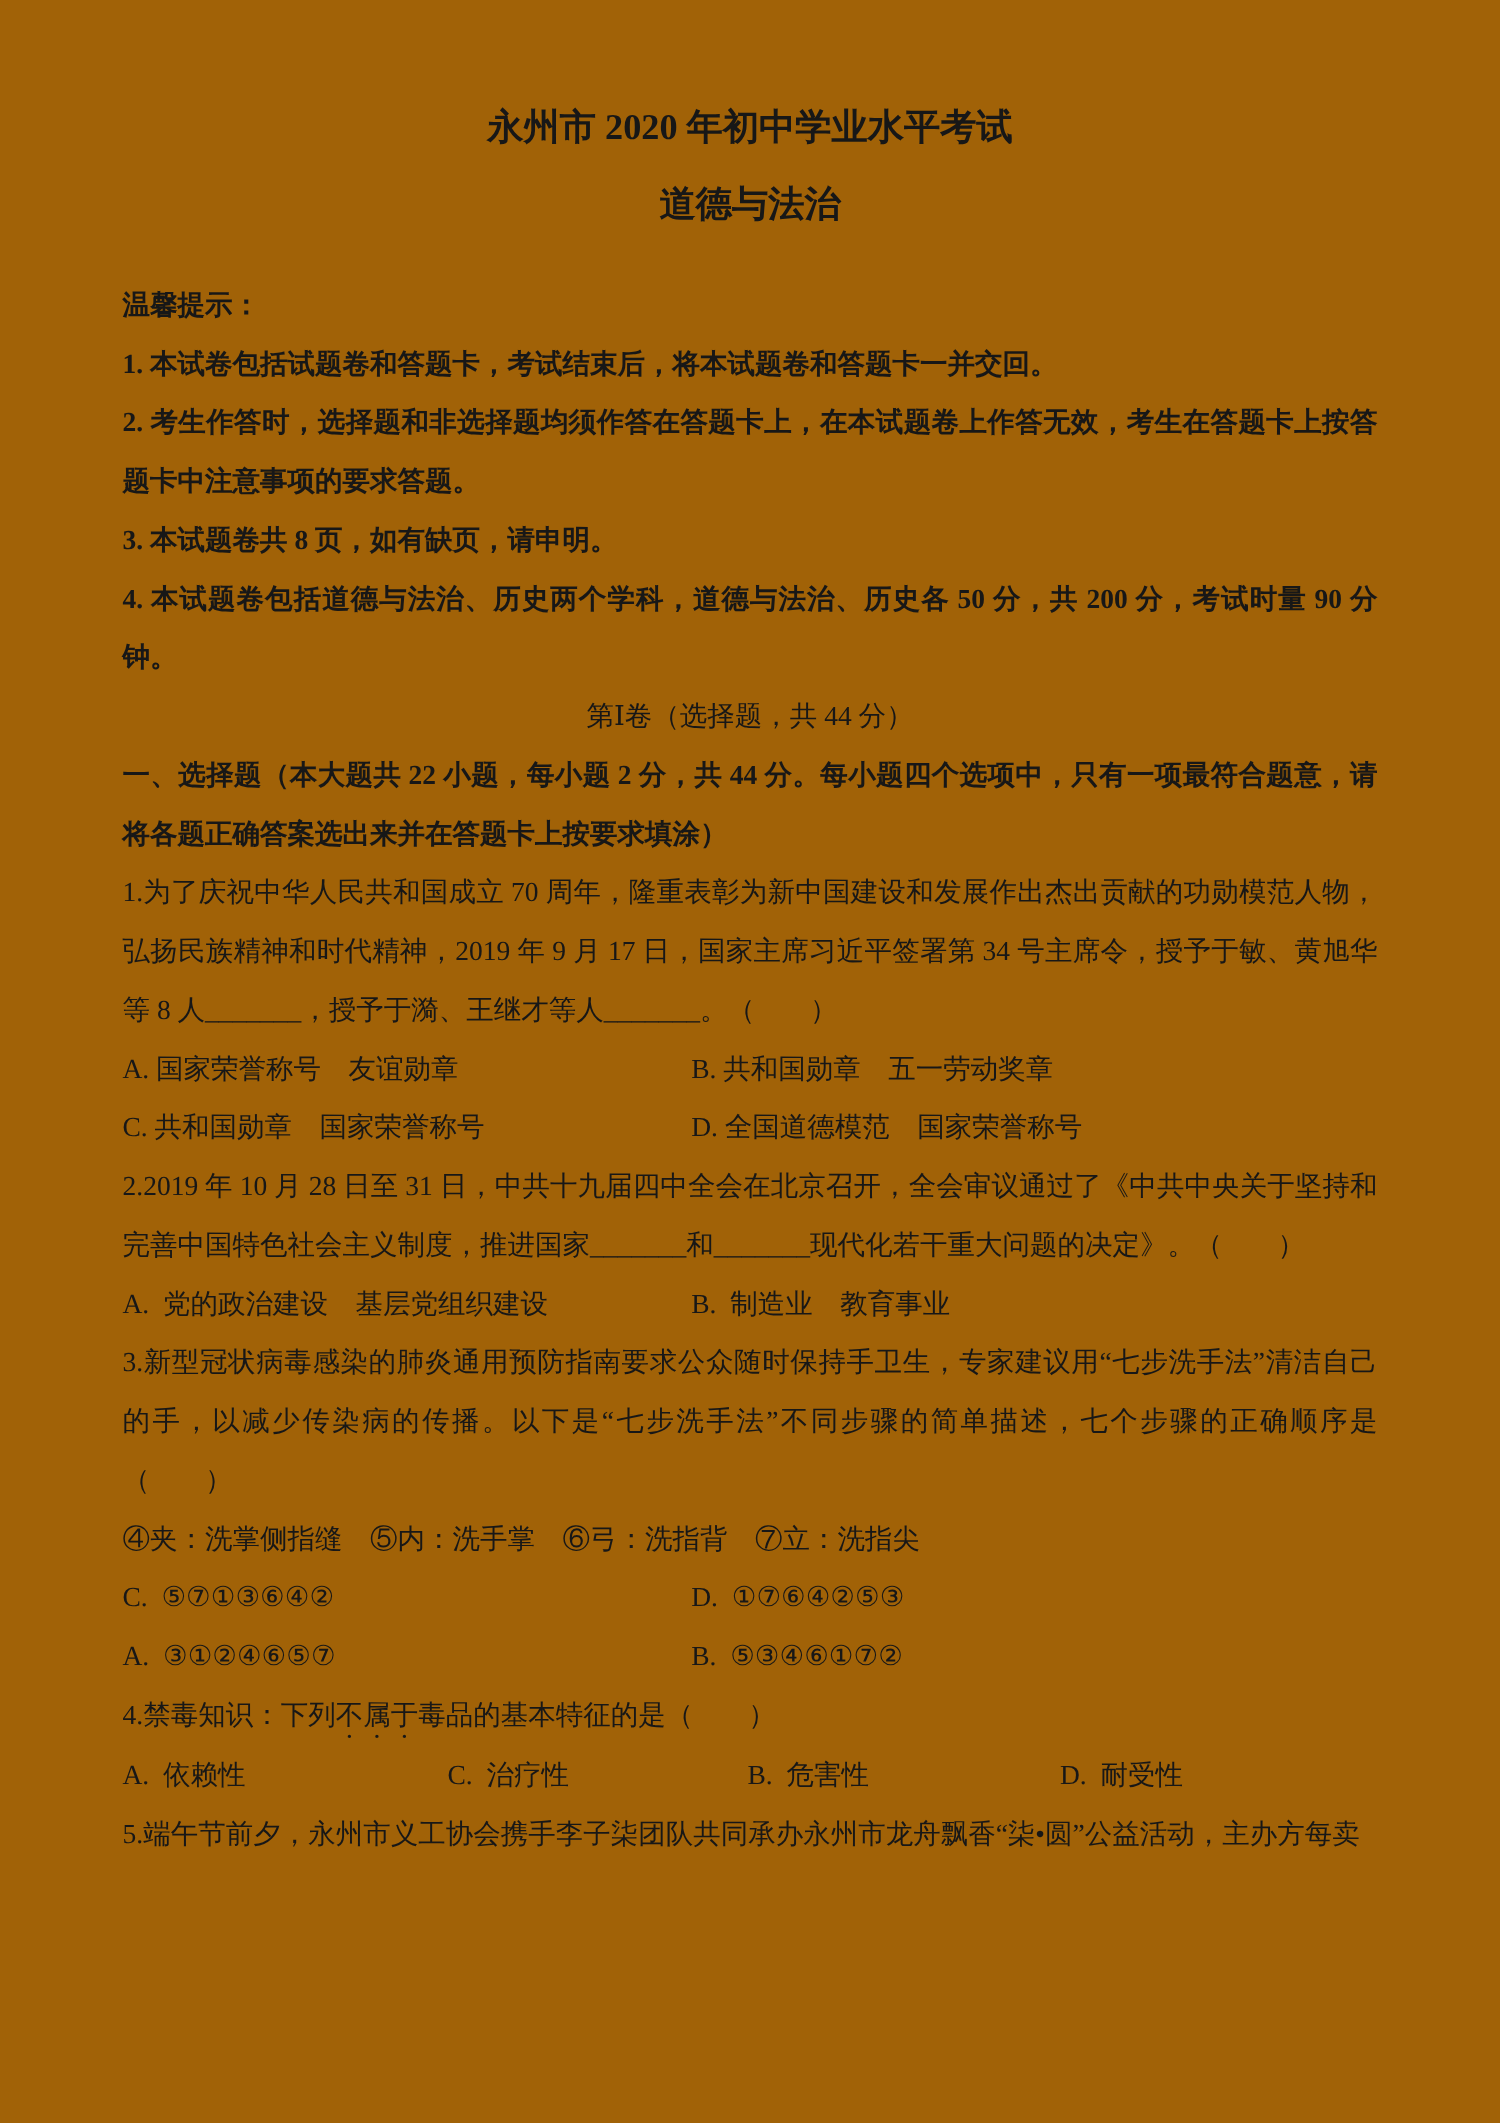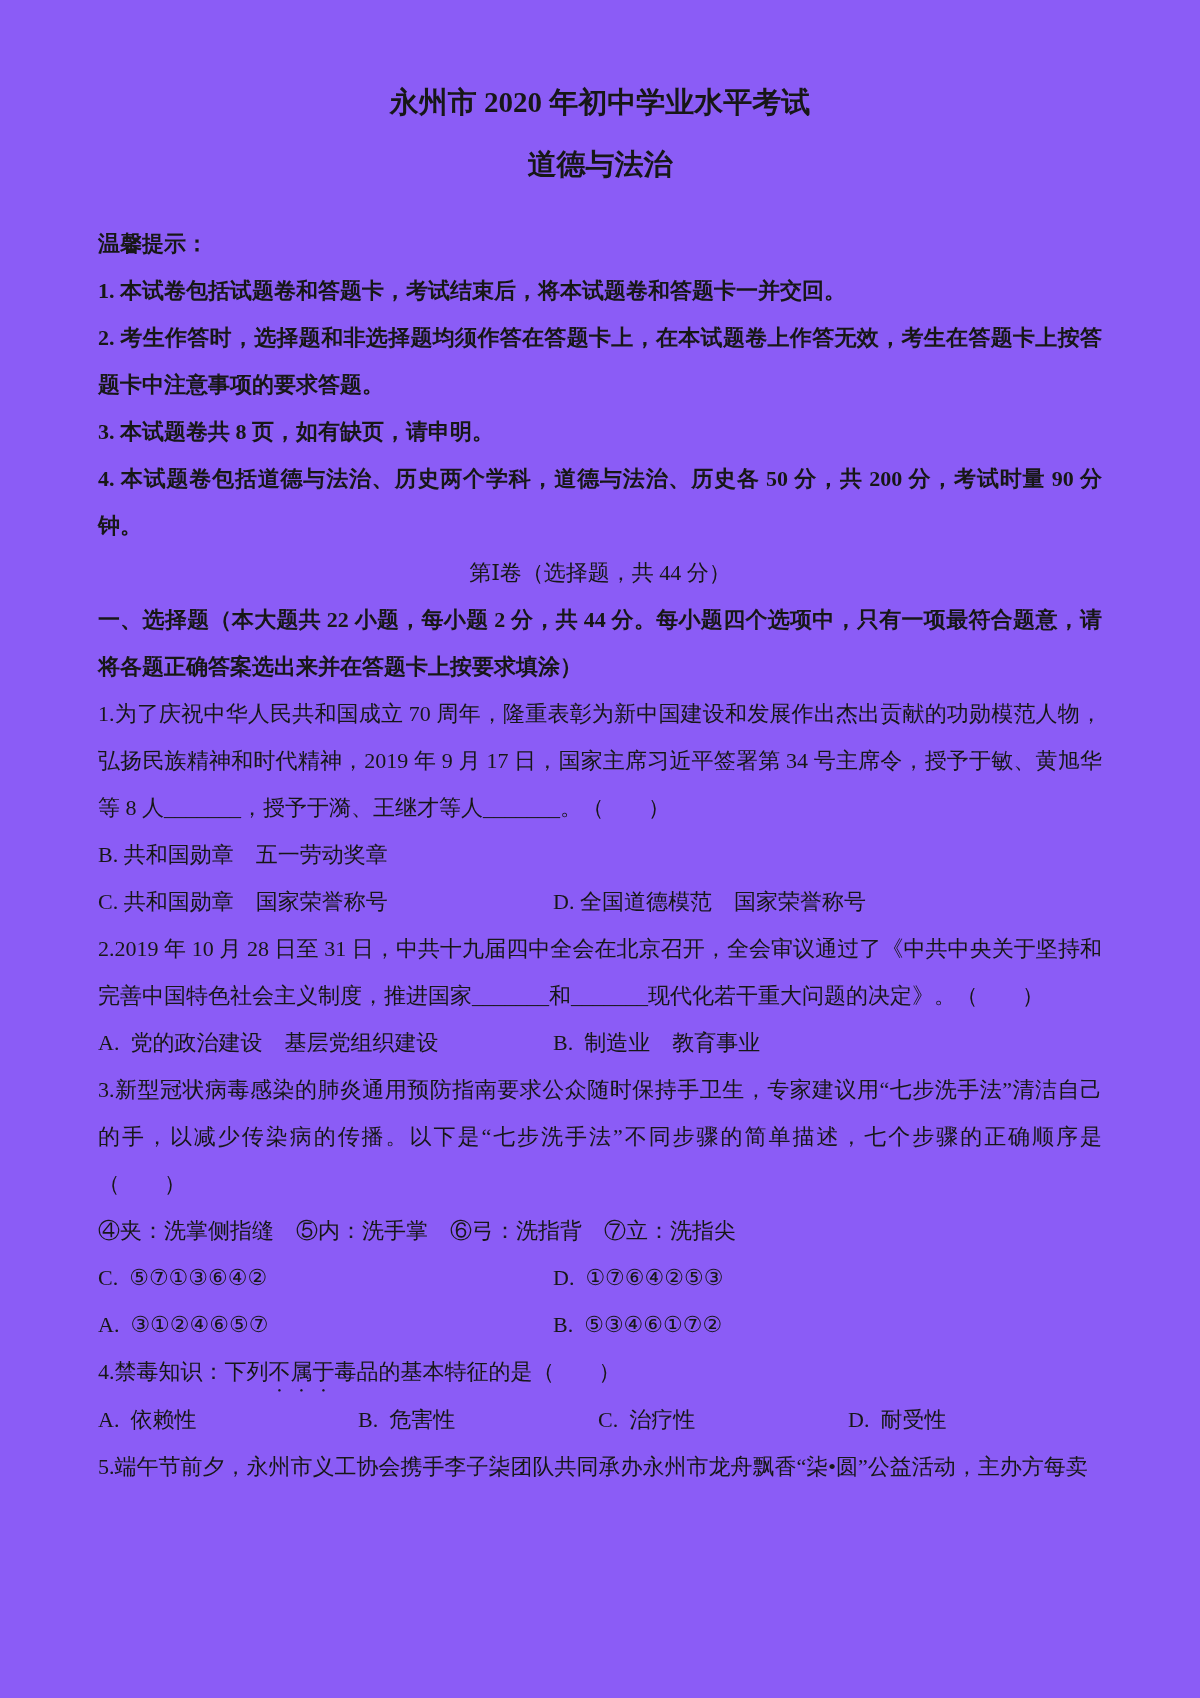--- a/index.html
+++ b/index.html
@@ -1,21 +1,21 @@
 <!DOCTYPE html>
 <html><head>
 <meta charset="utf-8">
 <style>
   html, body { margin: 0; padding: 0; background: #ffffff; }
   .page {
     position: relative;
     width: 1200px;
     height: 1698px;
     margin: 0;
-    background: #8b5cf6;
+    background: #a16207;
     box-sizing: border-box;
     padding: 84px 98px 0 98px;
     font-family: "Liberation Serif", "DejaVu Serif", serif;
     color: #171717;
     overflow: hidden;
   }
   .title {
     font-size: 29px;
     font-weight: bold;
     text-align: center;
@@ -62,20 +62,21 @@
   <p class="line bold">1. 本试卷包括试题卷和答题卡，考试结束后，将本试题卷和答题卡一并交回。</p>
   <p class="line bold">2. 考生作答时，选择题和非选择题均须作答在答题卡上，在本试题卷上作答无效，考生在答题卡上按答题卡中注意事项的要求答题。</p>
   <p class="line bold">3. 本试题卷共 8 页，如有缺页，请申明。</p>
   <p class="line bold">4. 本试题卷包括道德与法治、历史两个学科，道德与法治、历史各 50 分，共 200 分，考试时量 90 分钟。</p>
 
   <p class="line center">第Ⅰ卷（选择题，共 44 分）</p>
   <p class="line bold">一、选择题（本大题共 22 小题，每小题 2 分，共 44 分。每小题四个选项中，只有一项最符合题意，请将各题正确答案选出来并在答题卡上按要求填涂）</p>
 
   <p class="line">1.为了庆祝中华人民共和国成立 70 周年，隆重表彰为新中国建设和发展作出杰出贡献的功勋模范人物，弘扬民族精神和时代精神，2019 年 9 月 17 日，国家主席习近平签署第 34 号主席令，授予于敏、黄旭华等 8 人_______，授予于漪、王继才等人_______。（　　）</p>
   <div class="opt-row cols-2">
+    <span class="opt">A. 国家荣誉称号　友谊勋章</span>
     <span class="opt">B. 共和国勋章　五一劳动奖章</span>
   </div>
   <div class="opt-row cols-2">
     <span class="opt">C. 共和国勋章　国家荣誉称号</span>
     <span class="opt">D. 全国道德模范　国家荣誉称号</span>
   </div>
 
   <p class="line">2.2019 年 10 月 28 日至 31 日，中共十九届四中全会在北京召开，全会审议通过了《中共中央关于坚持和完善中国特色社会主义制度，推进国家_______和_______现代化若干重大问题的决定》。（　　）</p>
   <div class="opt-row cols-2">
     <span class="opt">A.  党的政治建设　基层党组织建设</span>
@@ -89,20 +90,20 @@
     <span class="opt">D.  ①⑦⑥④②⑤③</span>
   </div>
   <div class="opt-row cols-2">
     <span class="opt">A.  ③①②④⑥⑤⑦</span>
     <span class="opt">B.  ⑤③④⑥①⑦②</span>
   </div>
 
   <p class="line"><span>4.禁毒知识：下列</span><span class="emph">不属于</span><span>毒品的基本特征的是（　　）</span></p>
   <div class="opt-row cols-4">
     <span class="opt">A.  依赖性</span>
+    <span class="opt">C.  治疗性</span>
     <span class="opt">B.  危害性</span>
-    <span class="opt">C.  治疗性</span>
     <span class="opt">D.  耐受性</span>
   </div>
 
   <p class="line">5.端午节前夕，永州市义工协会携手李子柒团队共同承办永州市龙舟飘香“柒•圆”公益活动，主办方每卖</p>
 
 </div>
 
 </body></html>

